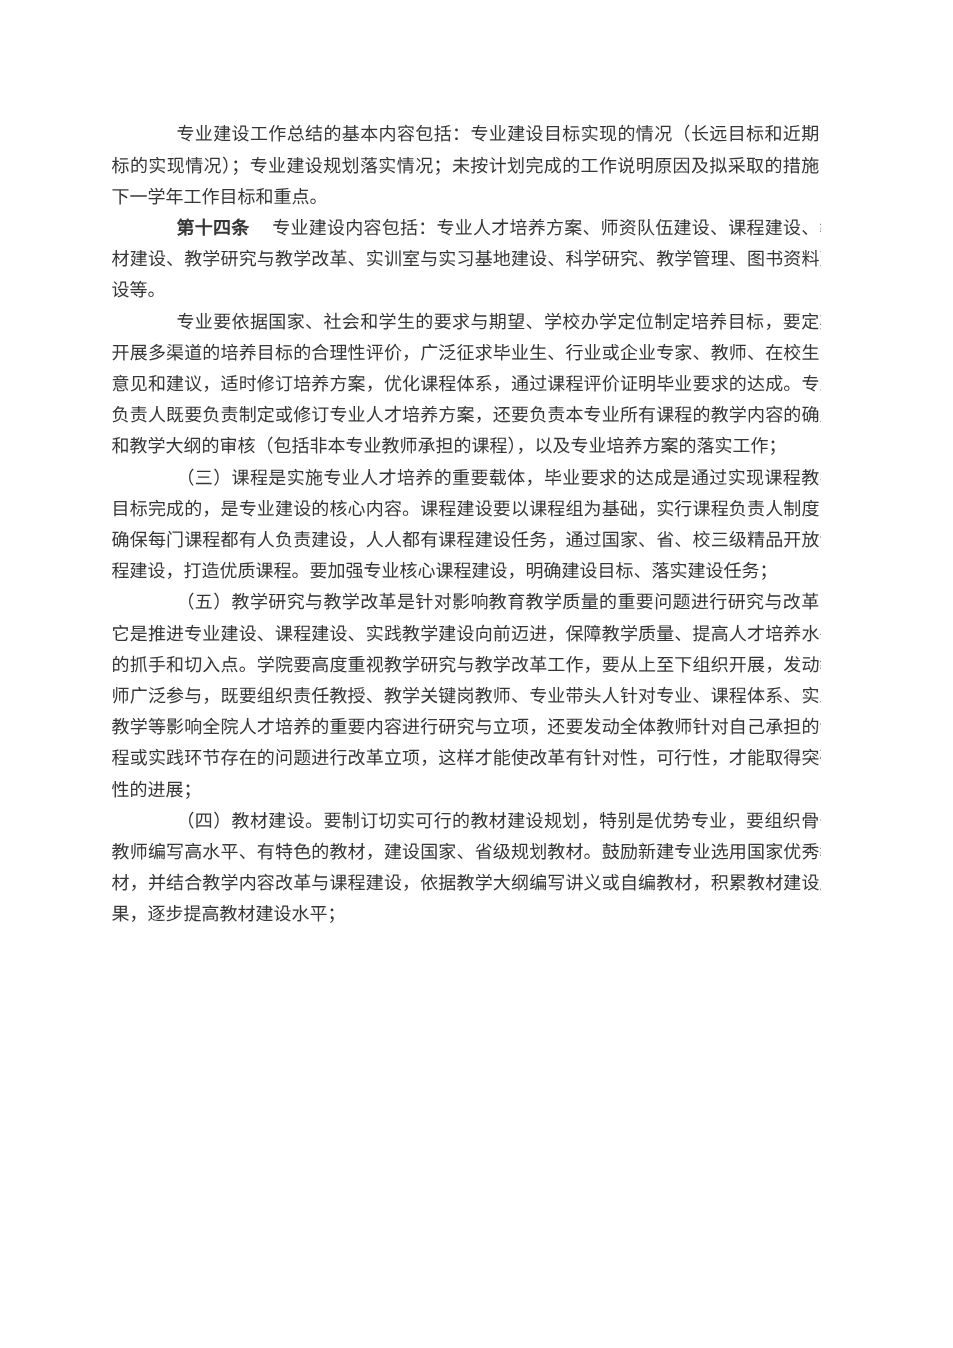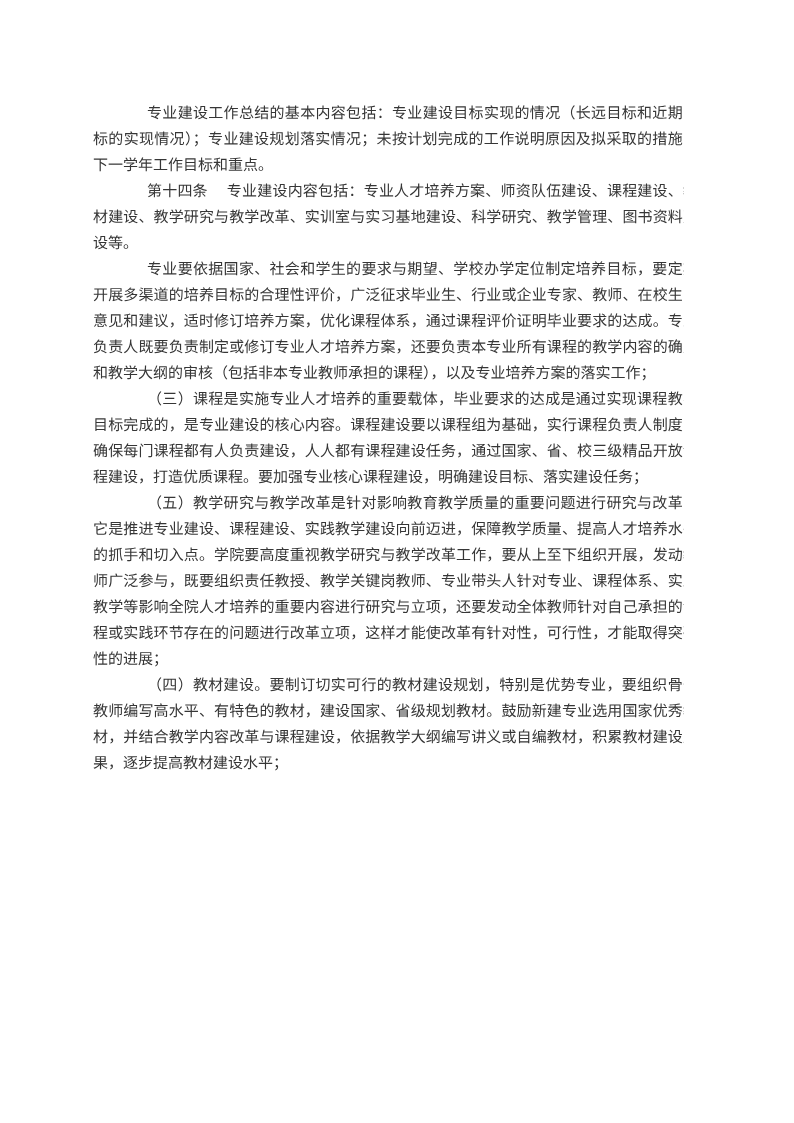--- a/index.html
+++ b/index.html
@@ -29,21 +29,21 @@
     margin: 0;
     font-size: 15px;
     line-height: 26px;
     color: #363636;
     text-align: justify;
     text-justify: inter-ideograph;
     text-indent: 54px;
     word-break: break-all;
   }
   .term {
-    font-weight: normal;
+    font-weight: bold;
     padding-right: 19px;
   }
 </style>
 </head>
 <body>
 
 <div class="page">
   <div class="content">
 
     <p class="para">专业建设工作总结的基本内容包括：专业建设目标实现的情况（长远目标和近期目标的实现情况）；专业建设规划落实情况；未按计划完成的工作说明原因及拟采取的措施；下一学年工作目标和重点。</p>

